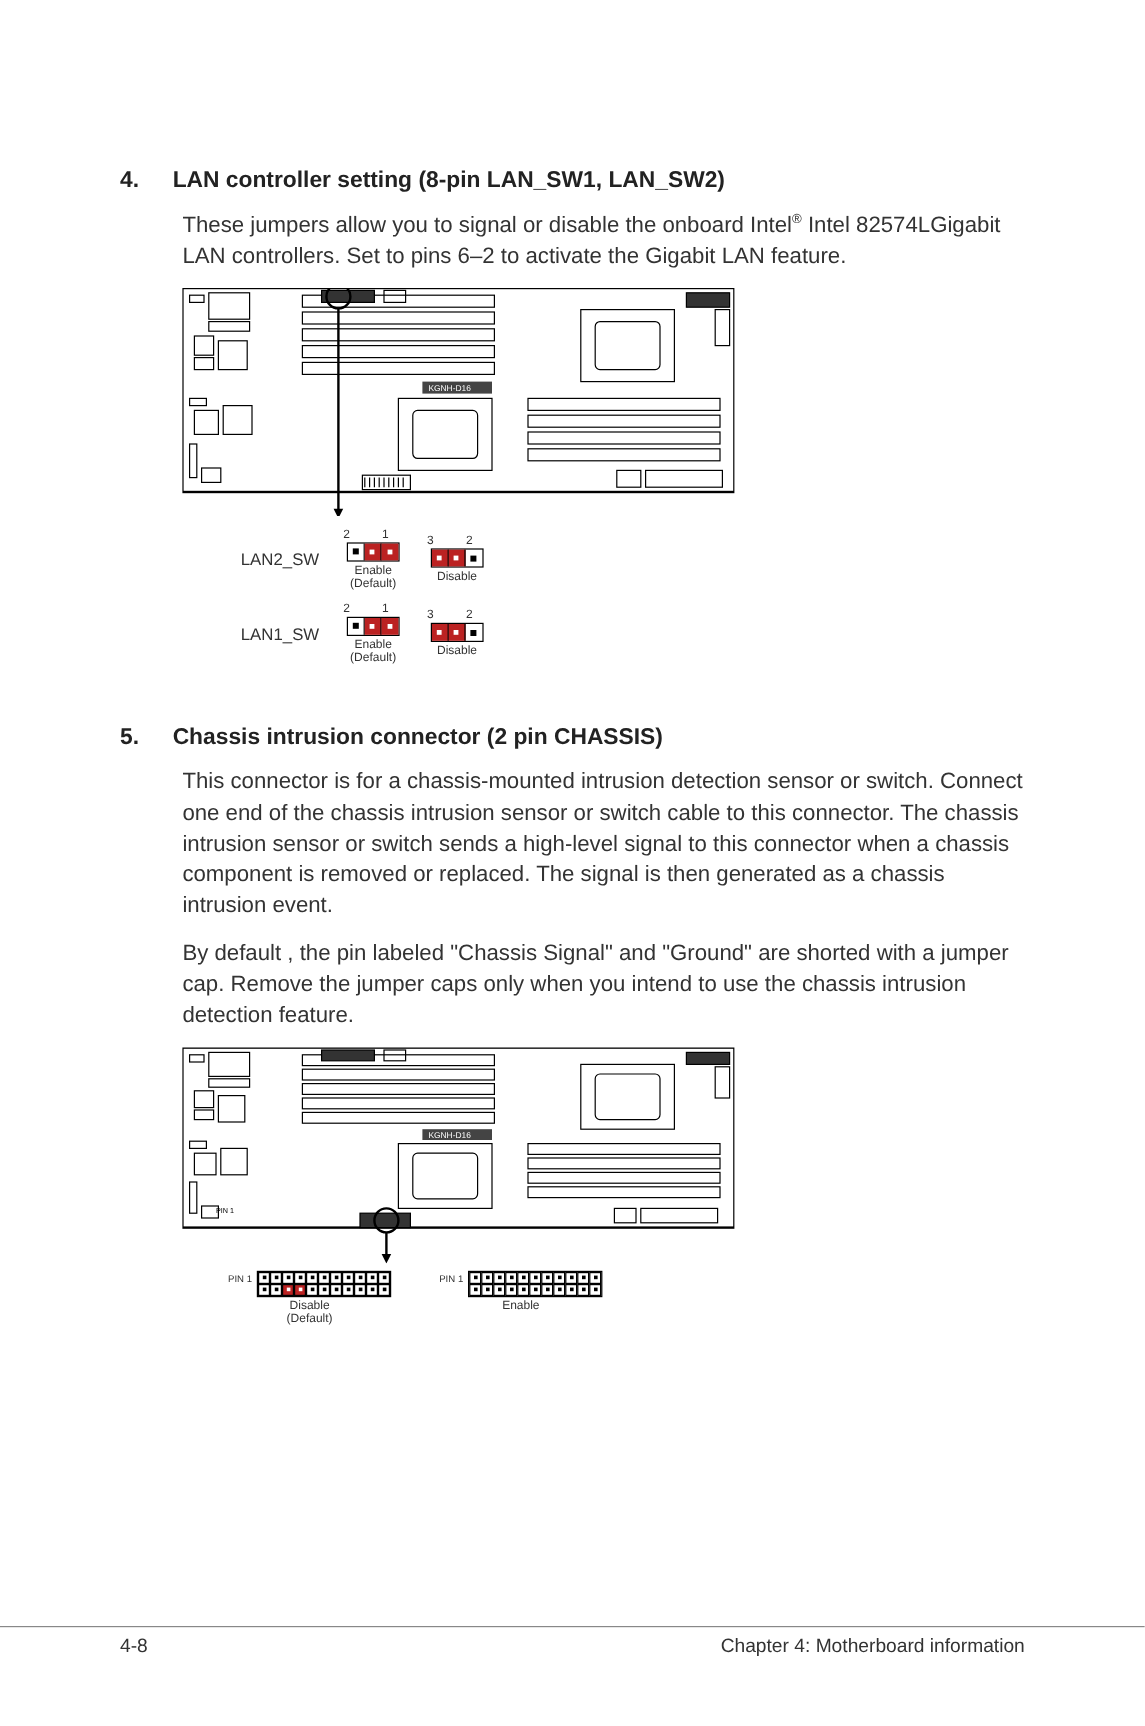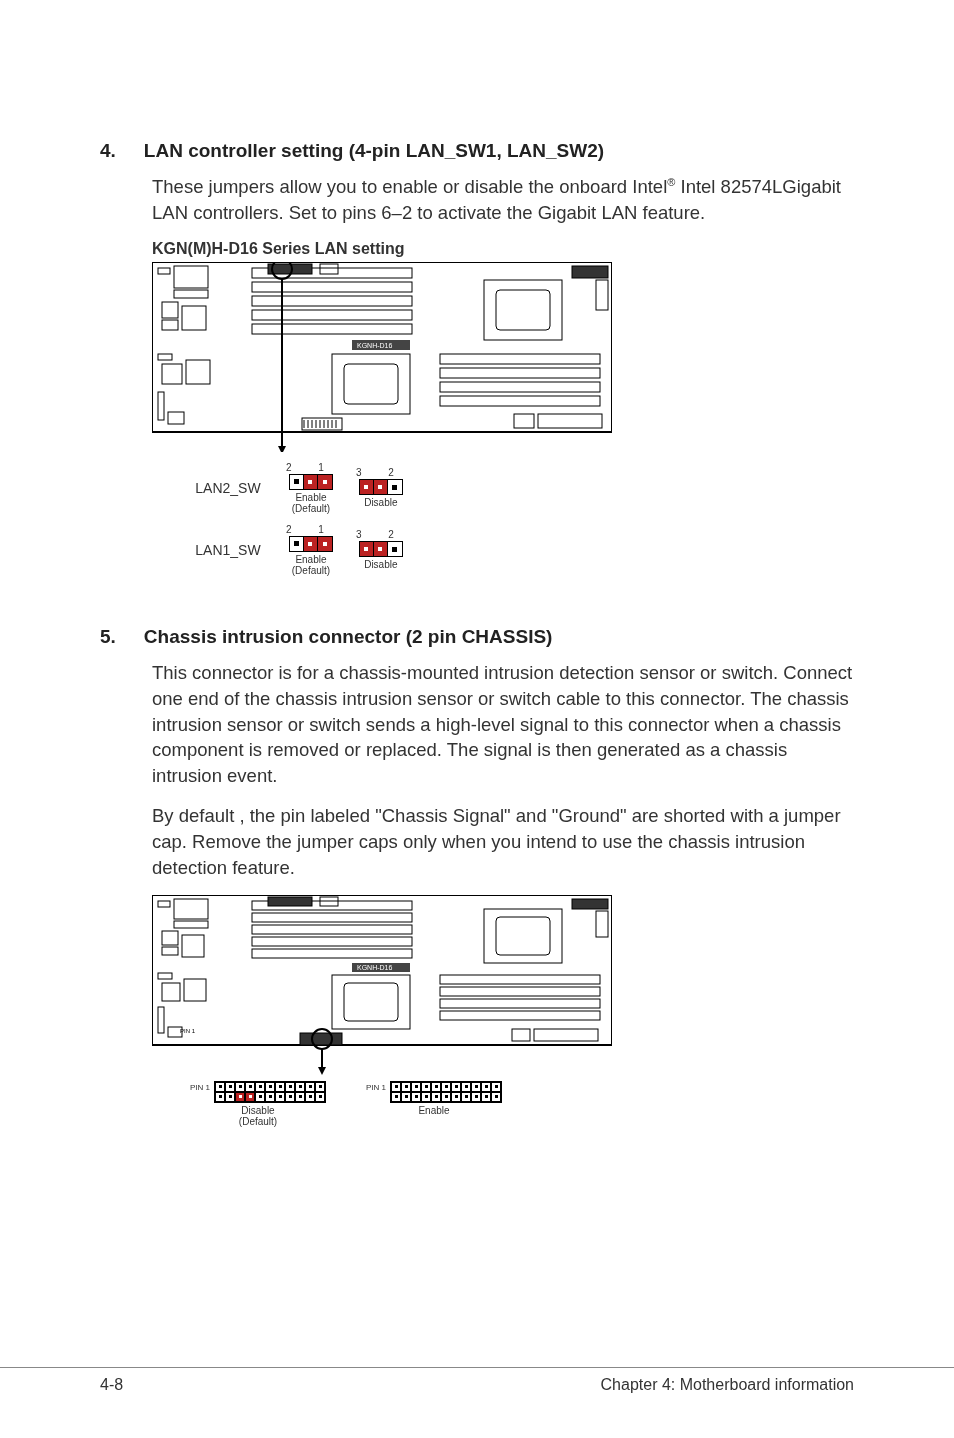--- a/index.html
+++ b/index.html
@@ -49,21 +49,21 @@
   .pin-row {
     display: flex;
     align-items: center;
     margin-left: 38px;
     margin-top: 10px;
     gap: 20px;
   }
   .pin-label {
     font-size: 14px;
     min-width: 76px;
-    text-align: center;
+    text-align: right;
   }
   .pin-group {
     display: flex;
     flex-direction: column;
     align-items: center;
     justify-content: center;
   }
   .pin-nums {
     font-size: 10px;
     letter-spacing: 12px;
@@ -106,45 +106,44 @@
   }
   .aux-pins .d { width:3px;height:3px;background:#000;}
   .aux-pins .c { background:#b22;}
   .aux-pins .c .d { background:#fff;}
   .aux-label-wrap{ display:flex; gap:4px; align-items:flex-start;}
   .pin1 { font-size:8px; margin-top:2px;}
   .aux-caption { font-size:10px; text-align:center; margin-top:2px; line-height:1.1;}
   .aux-title { font-size:14px; margin-left:120px; margin-top:4px; }
   .footer {
     position:absolute;
-    bottom:44px;
+    bottom:56px;
     left:0; right:0;
     border-top:1px solid #888;
     padding: 8px 100px 0 100px;
     display:flex;
     justify-content:space-between;
     font-size:16px;
     color:#333;
   }
 </style>
 </head>
 <body>
 
 <div class="page">
 
   <div class="section">
     <div class="section-head">
       <span>4.</span>
-      <span>LAN controller setting (4-pin LAN_SW1, LAN_SW2)</span>
+      <span>LAN controller setting (8-pin LAN_SW1, LAN_SW2)</span>
     </div>
     <p class="body-text">
-      <span>These jumpers allow you to enable or disable the onboard Intel</span><span class="sup">®</span><span> Intel 82574LGigabit LAN controllers. Set to pins 6–2 to activate the Gigabit LAN feature.</span>
+      <span>These jumpers allow you to signal or disable the onboard Intel</span><span class="sup">®</span><span> Intel 82574LGigabit LAN controllers. Set to pins 6–2 to activate the Gigabit LAN feature.</span>
     </p>
 
-    <div class="figure-title">KGN(M)H-D16 Series LAN setting</div>
 
     <div class="board-diagram">
 
       <svg class="board-svg" width="460" height="190">
         <rect x="0" y="0" width="460" height="170" fill="none" stroke="#000" stroke-width="2"></rect>
 
         <rect x="6" y="6" width="12" height="6" stroke="#000" fill="none"></rect>
         <rect x="22" y="4" width="34" height="22" stroke="#000" fill="none"></rect>
         <rect x="22" y="28" width="34" height="8" stroke="#000" fill="none"></rect>
         <rect x="10" y="40" width="16" height="16" stroke="#000" fill="none"></rect>

